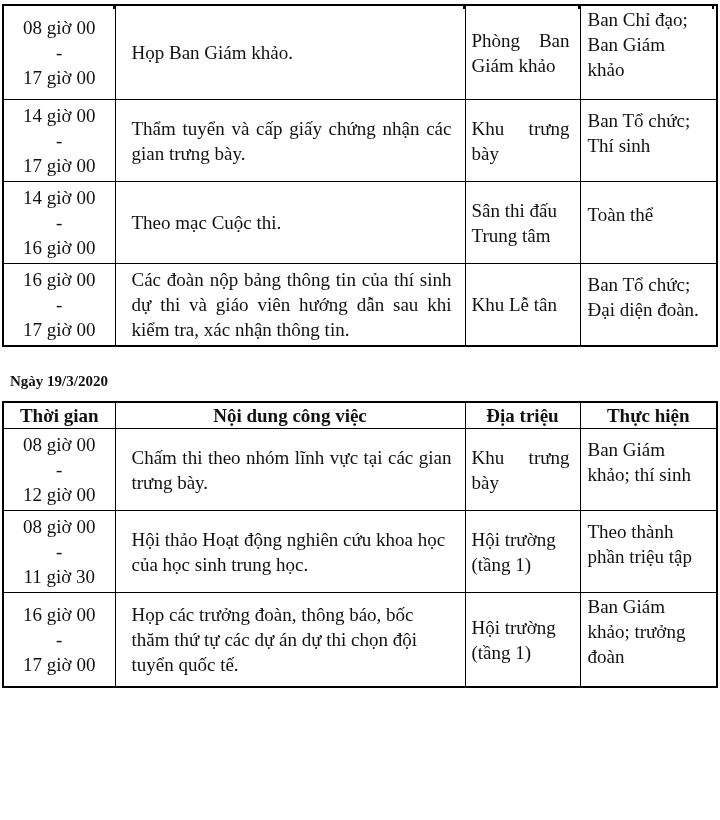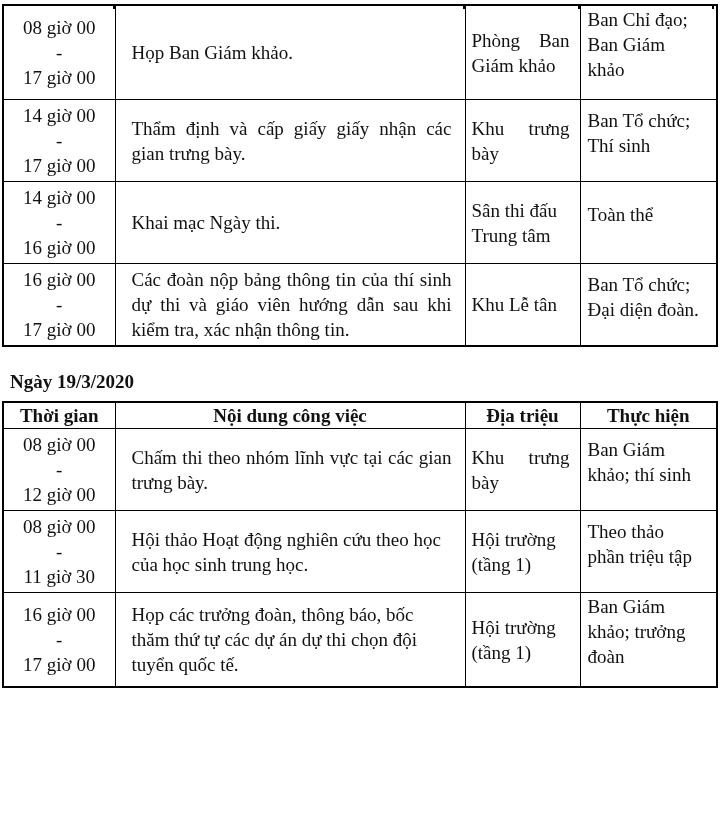--- a/index.html
+++ b/index.html
@@ -52,21 +52,21 @@
     text-align: center;
     white-space: pre-line;
     padding: 3px 2px;
   }
   td.content { text-align: left; padding: 1px 13px 1px 16px; }
   td.loc     { text-align: left; padding: 1px 10px 1px 6px; }
   td.part    { text-align: left; padding: 1px 12px 17px 7px; }
   td.just    { text-align: justify; }
 
   .date-heading {
-    font-size: 19px;
+    font-size: 15px;
     font-weight: bold;
     margin: 24px 0 9px 10px;
     line-height: 21px;
   }
 </style>
 </head>
 <body>
 
 <div class="page">
 
@@ -91,29 +91,29 @@
 -
 17 giờ 00</td>
         <td class="content just">Họp Ban Giám khảo.</td>
         <td class="loc just">Phòng Ban Giám khảo</td>
         <td class="part">Ban Chỉ đạo; Ban Giám khảo</td>
       </tr>
       <tr style="height:76px">
         <td class="time">14 giờ 00
 -
 17 giờ 00</td>
-        <td class="content just">Thẩm định và cấp giấy giấy nhận các gian trưng bày.</td>
+        <td class="content just">Thẩm tuyển và cấp giấy chứng nhận các gian trưng bày.</td>
         <td class="loc just">Khu trưng bày</td>
         <td class="part">Ban Tổ chức; Thí sinh</td>
       </tr>
       <tr style="height:74px">
         <td class="time">14 giờ 00
 -
 16 giờ 00</td>
-        <td class="content just">Khai mạc Ngày thi.</td>
+        <td class="content just">Theo mạc Cuộc thi.</td>
         <td class="loc">Sân thi đấu Trung tâm</td>
         <td class="part">Toàn thể</td>
       </tr>
       <tr style="height:77px">
         <td class="time">16 giờ 00
 -
 17 giờ 00</td>
         <td class="content just">Các đoàn nộp bảng thông tin của thí sinh dự thi và giáo viên hướng dẫn sau khi kiểm tra, xác nhận thông tin.</td>
         <td class="loc">Khu Lễ tân</td>
         <td class="part">Ban Tổ chức; Đại diện đoàn.</td>
@@ -144,23 +144,23 @@
 -
 12 giờ 00</td>
         <td class="content just">Chấm thi theo nhóm lĩnh vực tại các gian trưng bày.</td>
         <td class="loc just">Khu trưng bày</td>
         <td class="part">Ban Giám khảo; thí sinh</td>
       </tr>
       <tr style="height:74px">
         <td class="time">08 giờ 00
 -
 11 giờ 30</td>
-        <td class="content">Hội thảo Hoạt động nghiên cứu theo học của học sinh trung học.</td>
+        <td class="content">Hội thảo Hoạt động nghiên cứu khoa học của học sinh trung học.</td>
         <td class="loc">Hội trường (tầng 1)</td>
-        <td class="part">Theo thảo phần triệu tập</td>
+        <td class="part">Theo thành phần triệu tập</td>
       </tr>
       <tr style="height:93px">
         <td class="time">16 giờ 00
 -
 17 giờ 00</td>
         <td class="content">Họp các trưởng đoàn, thông báo, bốc thăm thứ tự các dự án dự thi chọn đội tuyển quốc tế.</td>
         <td class="loc">Hội trường (tầng 1)</td>
         <td class="part">Ban Giám khảo; trưởng đoàn</td>
       </tr>
     </tbody>

